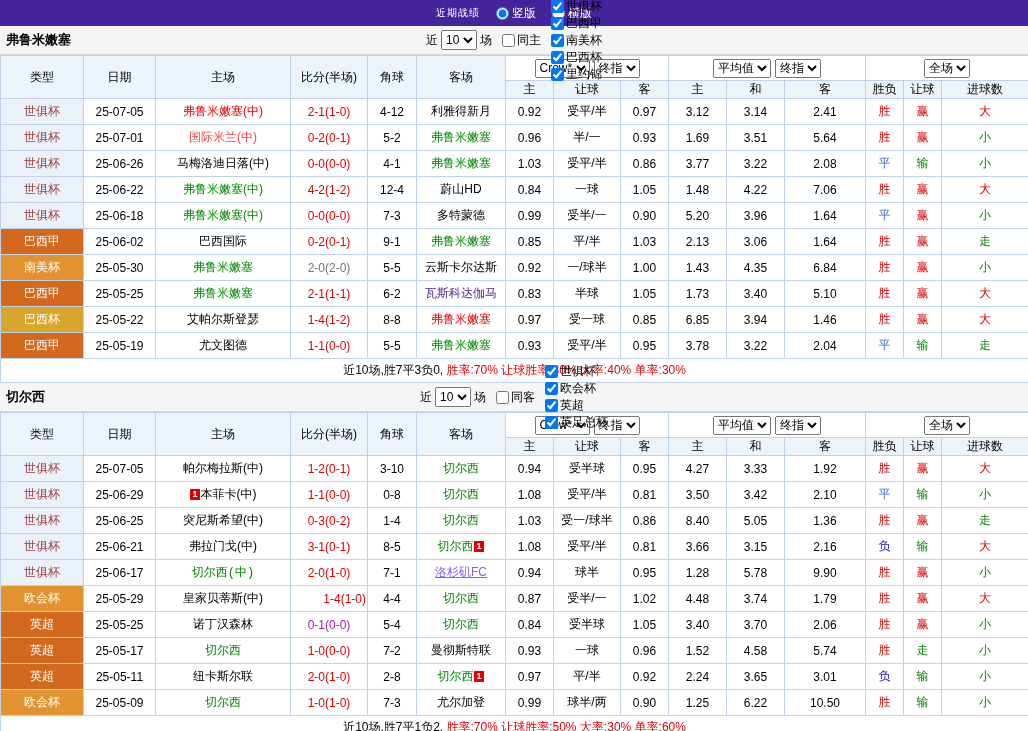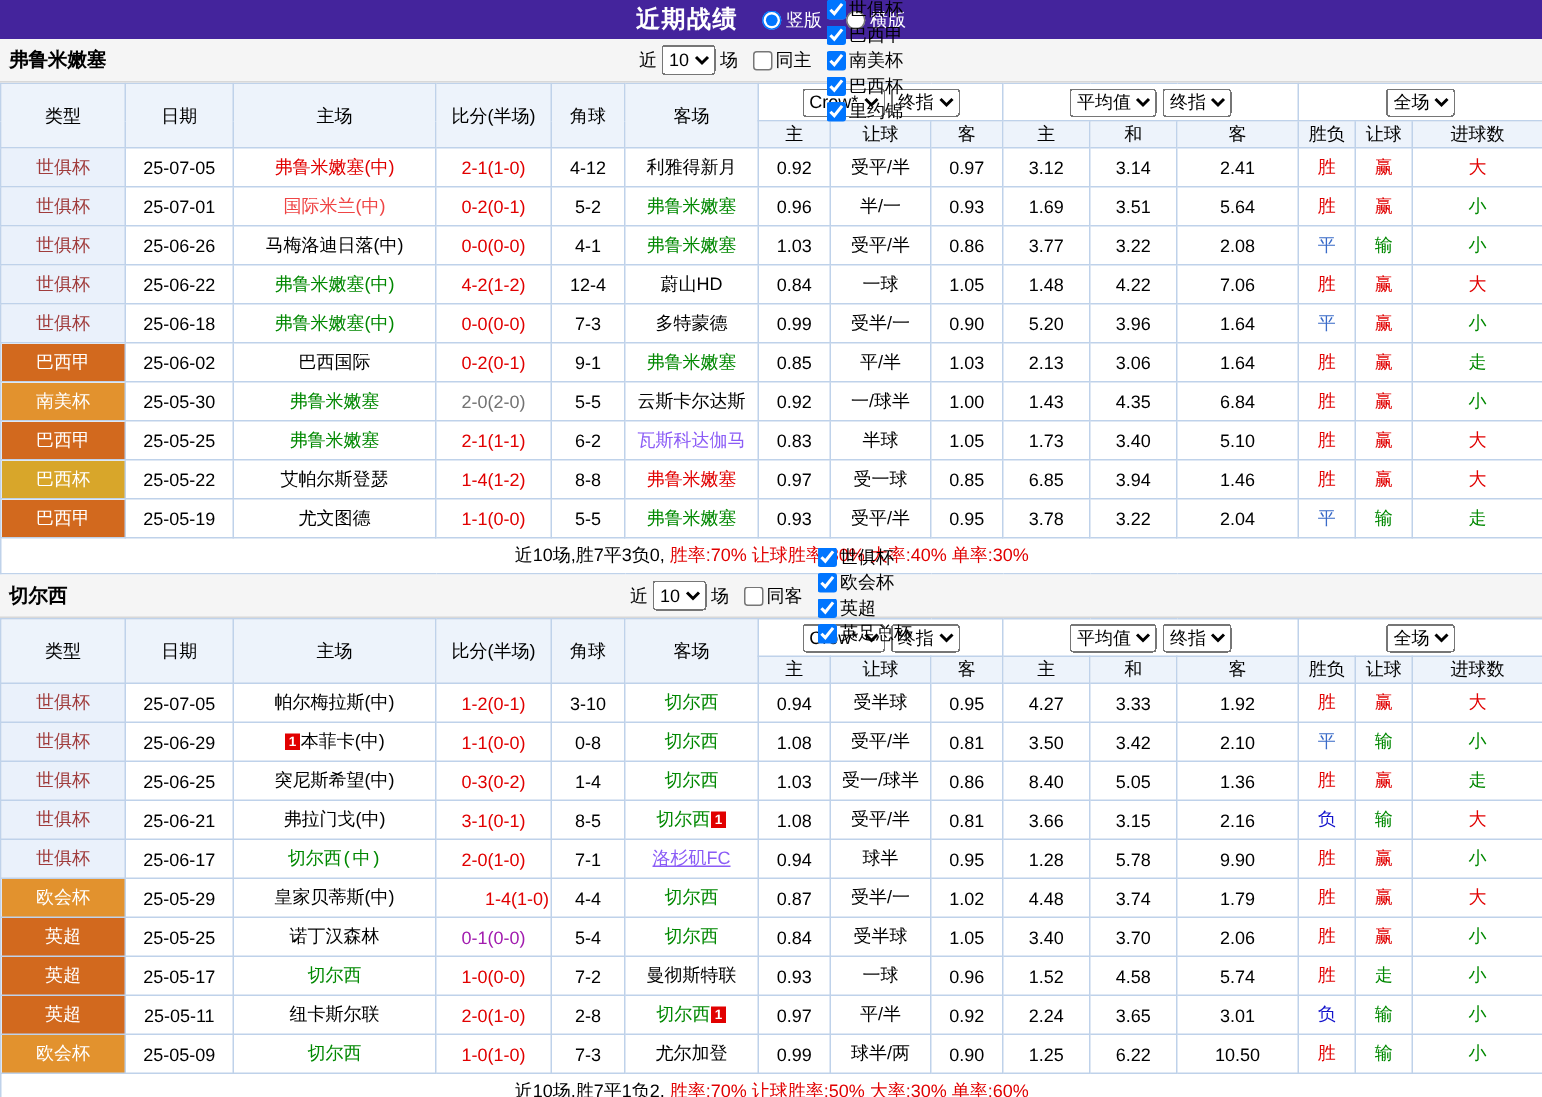--- a/index.html
+++ b/index.html
@@ -14,21 +14,21 @@
   
   .topbar {
     height:26px;
     background:#44249C;
     display:flex;
     align-items:center;
     justify-content:center;
     gap:16px;
     color:#fff;
   }
-  .topbar .title { font-weight:bold; font-size:16px; letter-spacing:1px; }
+  .topbar .title { font-weight:normal; font-size:10px; letter-spacing:1px; }
   .topbar label { display:flex; align-items:center; gap:3px; cursor:pointer; font-size:12px; }
   .topbar input { margin:0; }
 
   
   .section-bar {
     height:29px;
     position:relative;
     display:flex;
     align-items:center;
     background:#F5F5F5;
@@ -292,21 +292,21 @@
           <td style="color: rgb(225, 0, 0);">胜</td>
           <td style="color: rgb(225, 0, 0);">赢</td>
           <td style="color: rgb(0, 136, 0);">小</td>
         </tr>
         <tr>
           <td style="background: rgb(210, 105, 30); color: rgb(255, 255, 255);">巴西甲</td>
           <td>25-05-25</td>
           <td><span style="color: rgb(0, 136, 0);">弗鲁米嫩塞</span></td>
           <td style="color: rgb(225, 0, 0);">2-1(1-1)</td>
           <td>6-2</td>
-          <td><span style="color: #8b5cf6;">瓦斯科达伽马</span></td>
+          <td><span style="color: #4c1d95;">瓦斯科达伽马</span></td>
           <td>0.83</td>
           <td>半球</td>
           <td>1.05</td>
           <td>1.73</td>
           <td>3.40</td>
           <td>5.10</td>
           <td style="color: rgb(225, 0, 0);">胜</td>
           <td style="color: rgb(225, 0, 0);">赢</td>
           <td style="color: rgb(225, 0, 0);">大</td>
         </tr>

